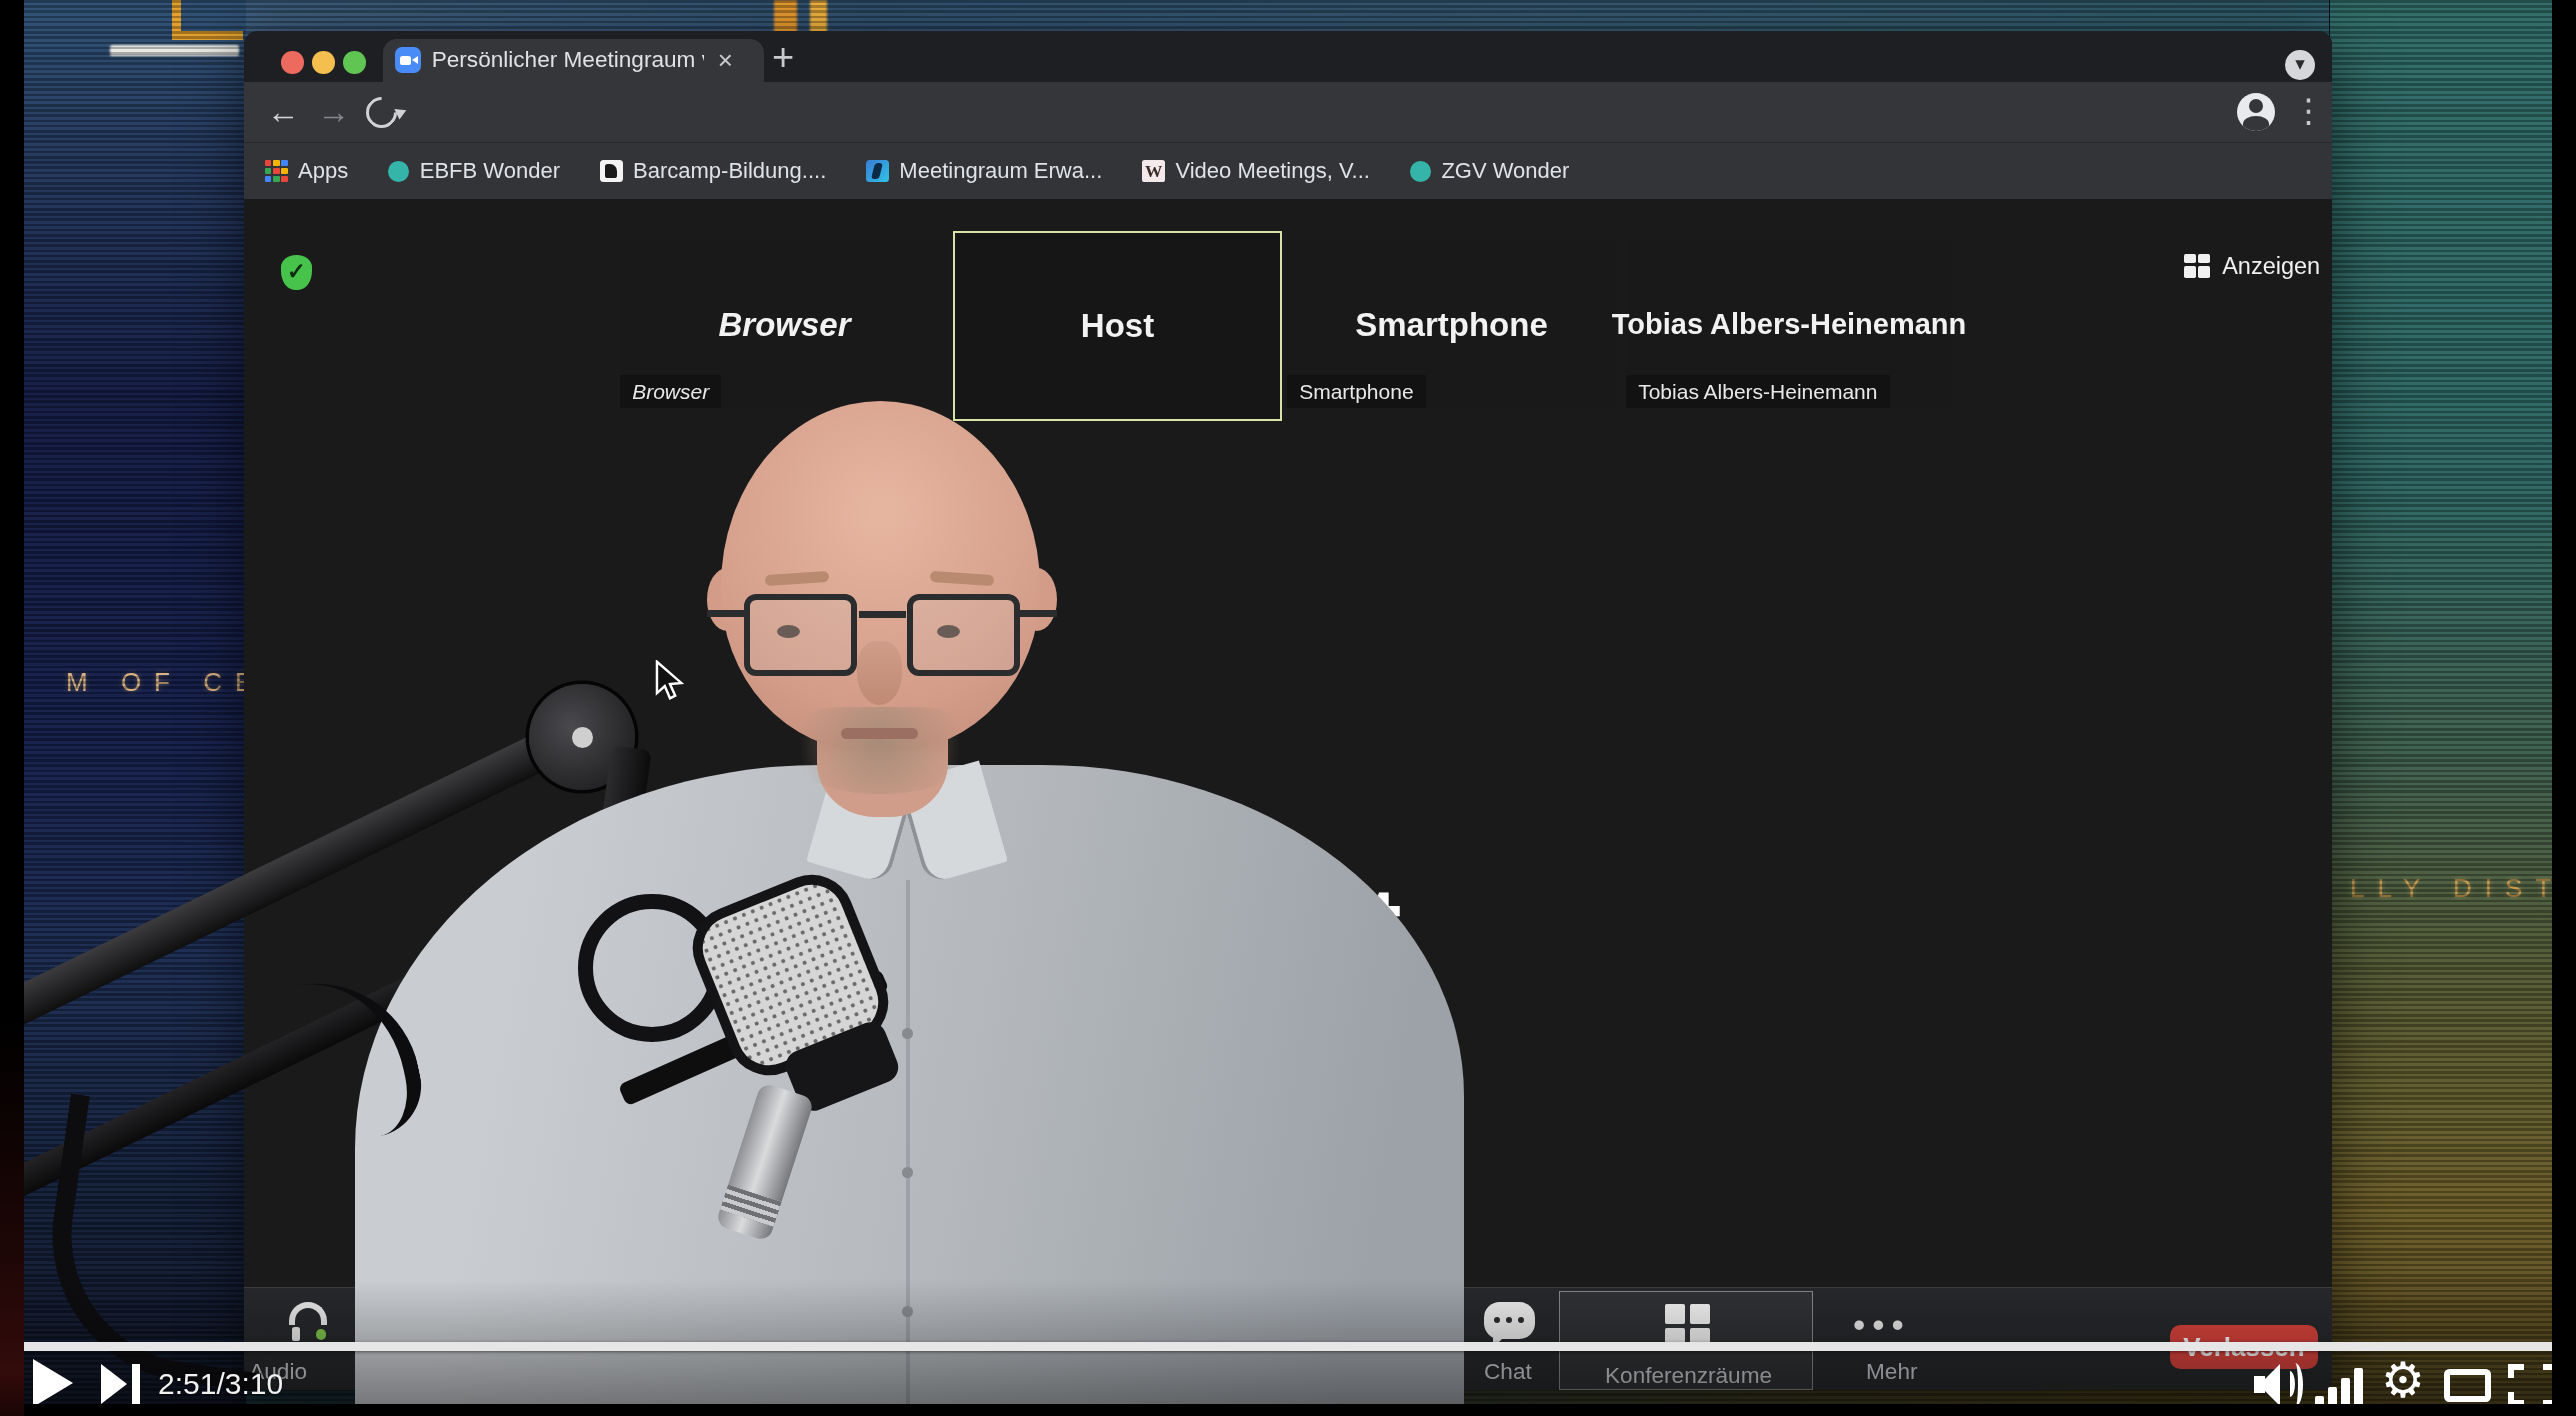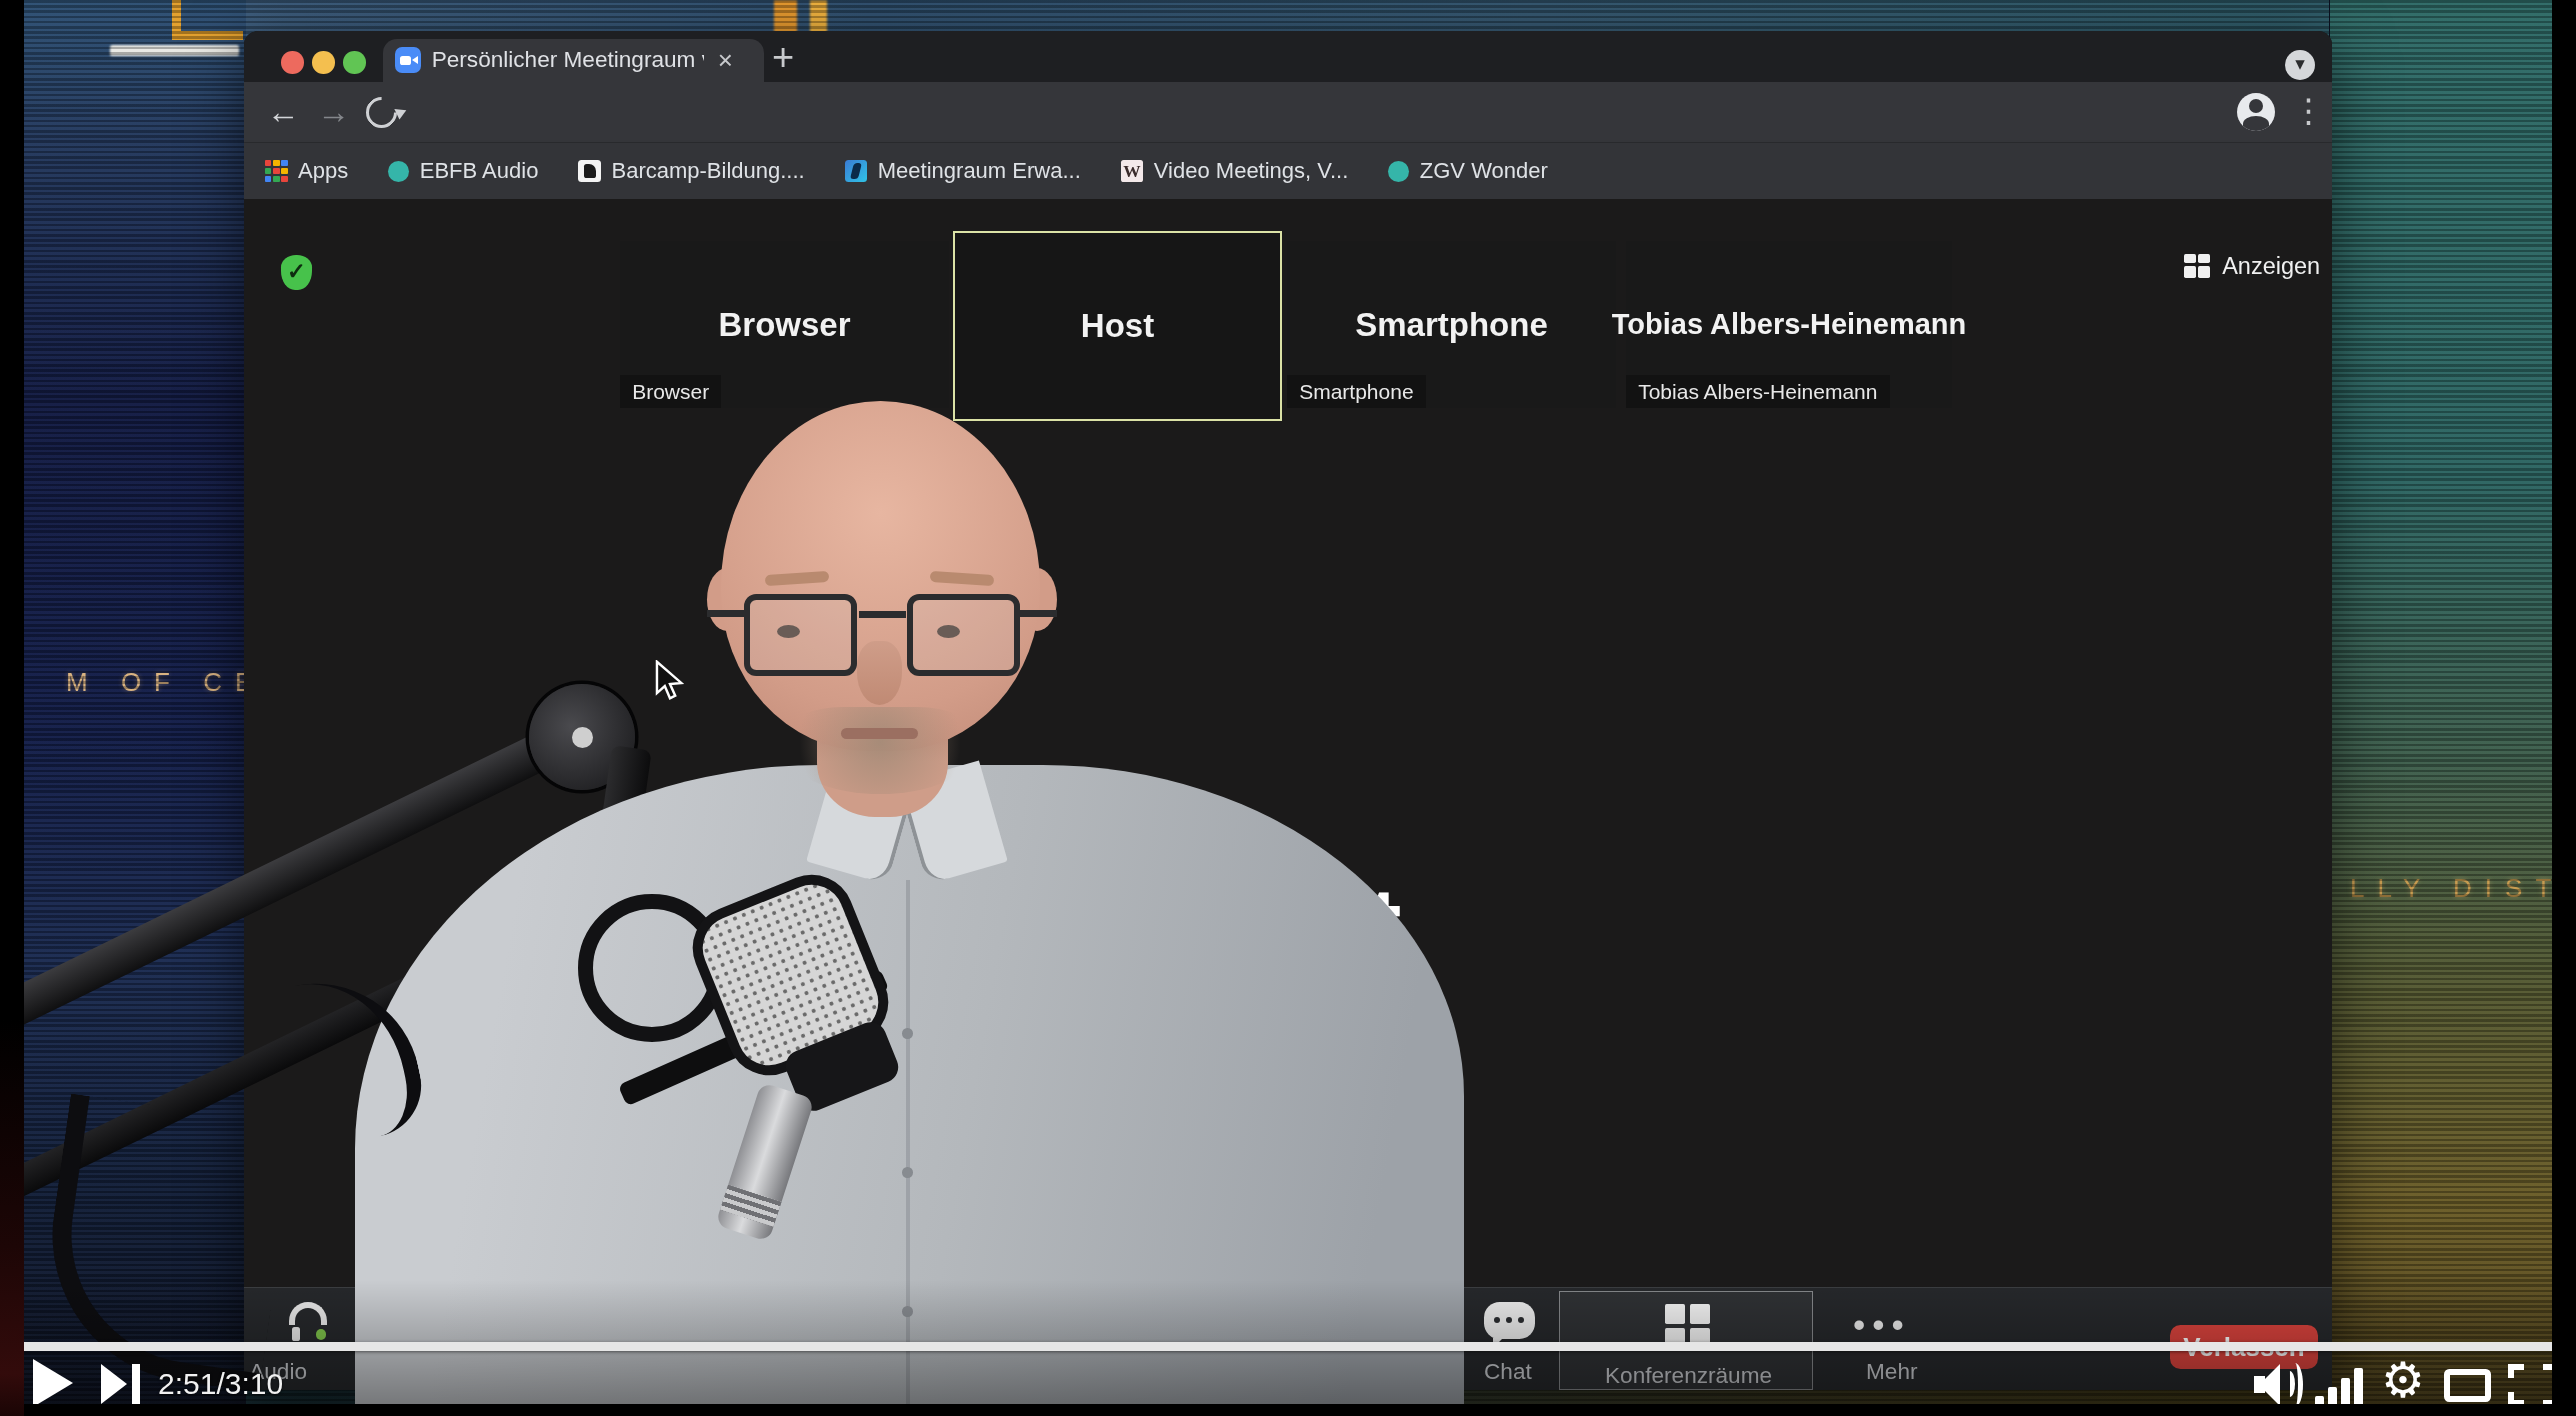--- a/index.html
+++ b/index.html
@@ -82,21 +82,21 @@
   
   .content{left:0;top:168px;width:2088px;height:1190px;background:#1b1a1a;}
   .shield{left:37px;top:56px;width:31px;height:35px;background:#47c24b;
     border-radius:15px 15px 14px 14px / 12.2px 12.2px 19px 19px;color:#0e2d10;font-weight:bold;
     font-size:22.6px;text-align:center;line-height:33px;}
   .tilestrip{left:0;top:35px;width:2088px;height:200px;}
   .tile{position:absolute;background:#191919;display:flex;align-items:center;justify-content:center;}
   .tile .tname{color:#f2f2f2;font-weight:bold;font-size:33px;white-space:nowrap;}
   .tile .ttag{position:absolute;left:0;bottom:0;background:rgba(17,17,17,.88);color:#e8e8e8;
     font-size:21px;padding:4.4px 12.2px;white-space:nowrap;}
-  .tile1{left:376px;top:7px;width:329px;height:167px;}
+  .tile1{left:376px;top:7px;width:329px;height:167px;font-style:italic;}
   .tile2{left:709px;top:-3.5px;width:329px;height:190px;border:2.6px solid #dbe2a6;background:#161616;}
   .tile3{left:1043px;top:7px;width:329px;height:167px;}
   .tile4{left:1382px;top:7px;width:326px;height:167px;}
   .tile4 .tname{font-size:29px;}
   .viewbtn{left:1940px;top:54px;display:flex;align-items:center;gap:12.2px;color:#f0f0f0;font-size:23.5px;}
   .viewgrid{width:26px;height:24.4px;display:grid;grid-template-columns:1fr 1fr;grid-template-rows:8.7px 12.2px;gap:2.6px;}
   .viewgrid span{background:#f0f0f0;border-radius:1.7px;}
   .bigtitle{left:906px;top:664px;color:#fff;font-weight:bold;font-size:111px;letter-spacing:1.7px;}
 
   
@@ -264,21 +264,21 @@
             <span style="background:#e8453c"></span>
             <span style="background:#f4b400"></span>
           <span style="background:#4285f4"></span>
             <span style="background:#34a853"></span>
             <span style="background:#e8453c"></span>
         </span>
         <span>Apps</span>
       </span>
       <span class="bkitem">
         <span class="dot-teal"></span>
-        <span>EBFB Audio</span>
+        <span>EBFB Wonder</span>
       </span>
       <span class="bkitem">
         <span class="fav-sq barcamp"></span>
         <span>Barcamp-Bildung....</span>
       </span>
       <span class="bkitem">
         <span class="fav-s"></span>
         <span>Meetingraum Erwa...</span>
       </span>
       <span class="bkitem">

